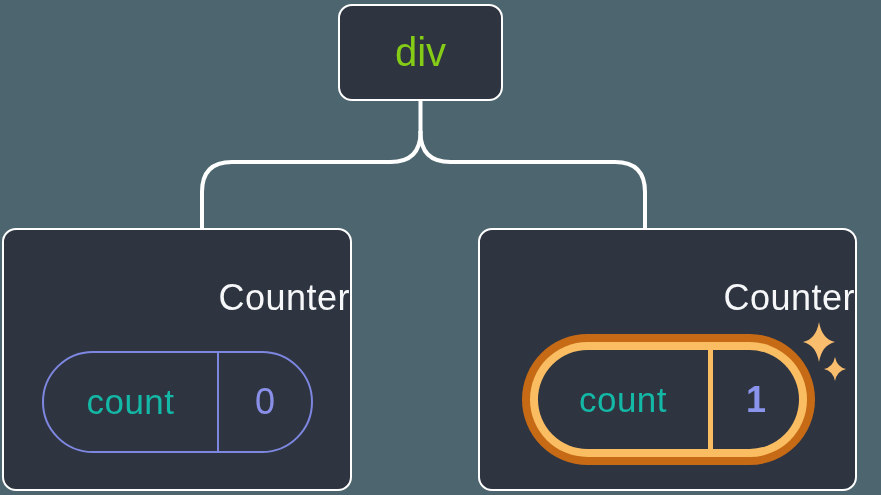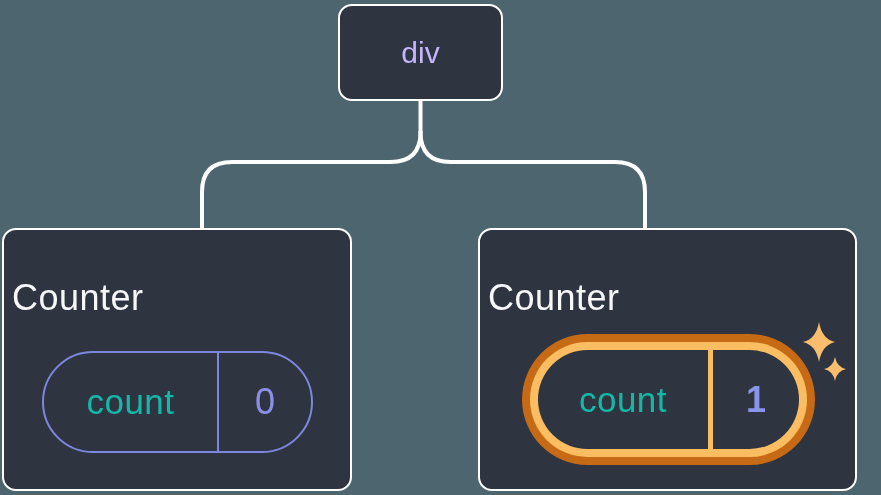--- a/index.html
+++ b/index.html
@@ -31,33 +31,33 @@
 
   .node-root {
     left: 338px; top: 4px;
     width: 165px; height: 97px;
     display: flex;
     align-items: center;
     justify-content: center;
   }
 
   .root-label {
-    color: #c4b5fd;
-    font-size: 30px;
+    color: #84cc16;
+    font-size: 40px;
     font-weight: 400;
   }
 
   .node-counter-left  { left: 2px;   top: 228px; width: 350px; height: 263px; }
   .node-counter-right { left: 478px; top: 228px; width: 379px; height: 263px; }
 
   .counter-title {
     position: absolute;
-    left: 8px; right: 0;
+    left: 16px; right: 0;
     top: 47px;
-    text-align: left;
+    text-align: right;
     color: #F6F7F9;
     font-size: 36px;
     font-weight: 500;
     letter-spacing: 0.5px;
   }
 
   
   .pill-plain {
     position: absolute;
     left: 38px; top: 121px;

